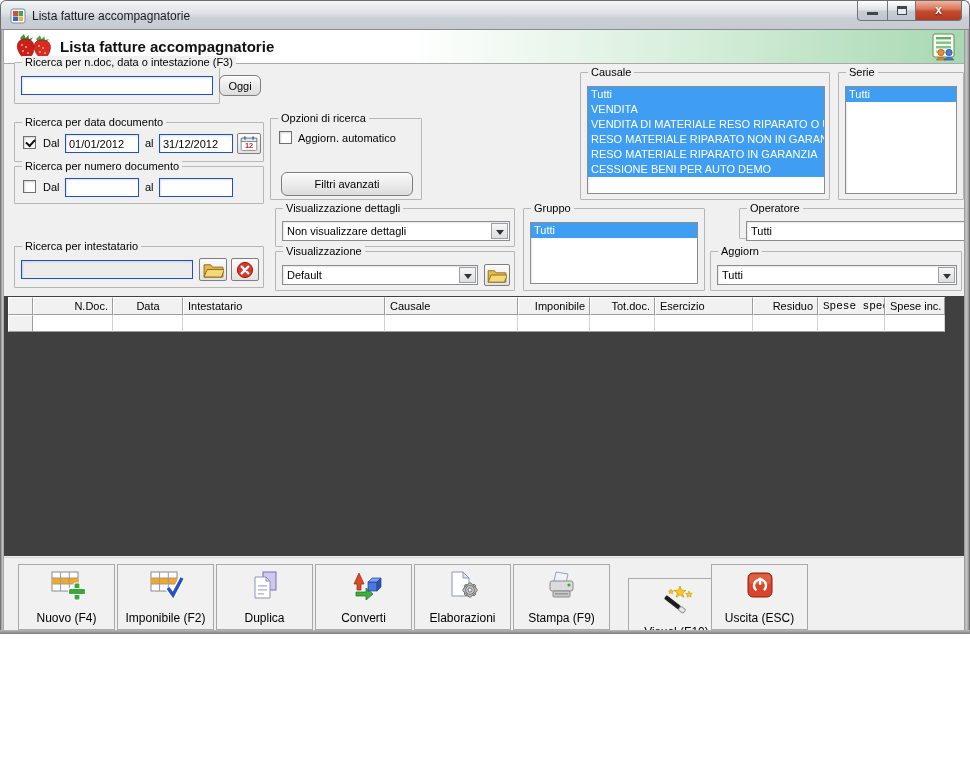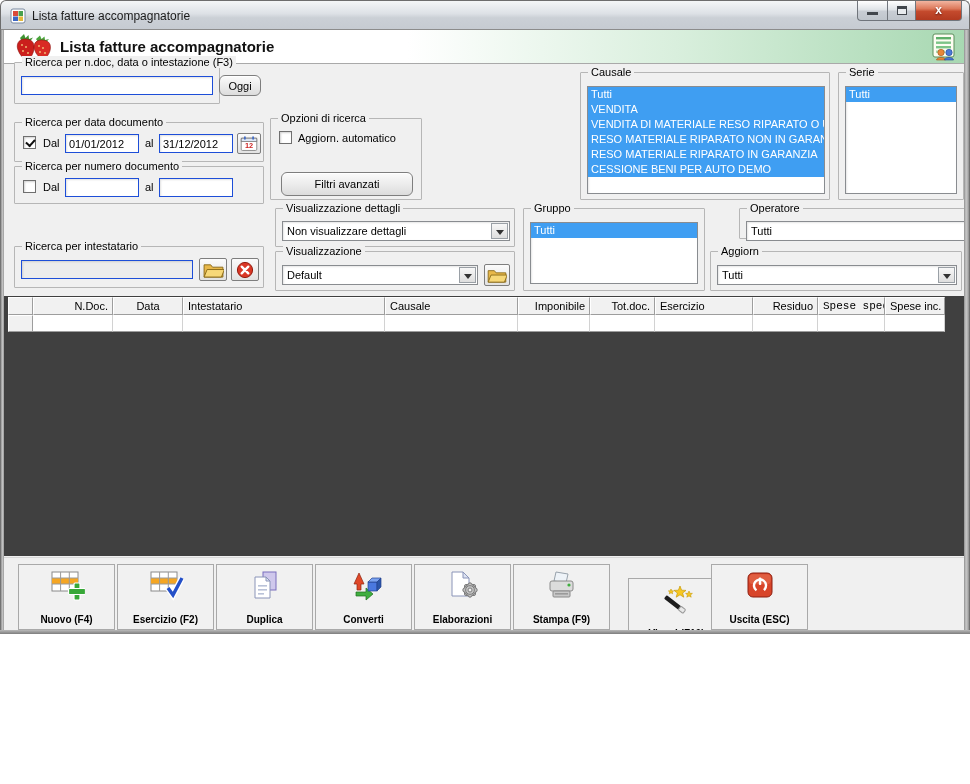--- a/index.html
+++ b/index.html
@@ -104,21 +104,21 @@
   .c6 { width: 65px; text-align: right; } .c7 { width: 98px; } .c8 { width: 65px; text-align: right; }
   .c9 { width: 67px; text-align: right; font-family: Liberation Mono, monospace; } .c10 { width: 60px; text-align: right; }
 
   
   .toolbar { position: absolute; left: 0; top: 527px; width: 960px; height: 73px;
     background: #f0f0f0; border-top: 1px solid #d8d8d8; }
   .tool-btn { position: absolute; top: 6px; width: 97px; height: 66px;
     background: #f1f1f1; border: 1px solid #a9a9a9; cursor: pointer;
     display: flex; flex-direction: column; align-items: center; justify-content: space-between;
     padding: 5px 2px 4px; }
-  .tool-btn .tlabel { font-size: 10px; white-space: nowrap; font-weight: bold; }
+  .tool-btn .tlabel { font-size: 12px; white-space: nowrap; }
 </style>
 </head>
 <body>
 
 <div class="window">
 
   <div class="titlebar">
     <svg class="titlebar-icon" viewBox="0 0 16 16">
       <rect x="1" y="1" width="14" height="14" rx="2" fill="#fff" stroke="#7a8aa0"></rect>
       <rect x="3" y="3" width="5" height="5" fill="#d94a3a"></rect>
@@ -346,21 +346,21 @@
       </div>
 
       <div class="tool-btn" style="left:113px;">
         <svg width="36" height="32" viewBox="0 0 36 32">
           <rect x="3" y="2" width="26" height="19" fill="#fff" stroke="#8a8a8a"></rect>
           <rect x="3" y="8" width="26" height="6" fill="#f5a623"></rect>
           <path d="M11.6 2 V21 M20.3 2 V21 M3 8 H29 M3 14 H29" stroke="#9a9a9a" fill="none"></path>
           <path d="M20 18 L25 25 L34 8" stroke="#fff" stroke-width="6" fill="none"></path>
           <path d="M20 18 L25 25 L34 8" stroke="#2450c8" stroke-width="3.4" fill="none"></path>
         </svg>
-        <span class="tlabel">Esercizio (F2)</span>
+        <span class="tlabel">Imponibile (F2)</span>
       </div>
 
       <div class="tool-btn" style="left:311px;">
         <svg width="36" height="32" viewBox="0 0 36 32">
           <path d="M8 14 L13 3 L18 14 L15 14 L15 20 L11 20 L11 14 Z" fill="#e04828" stroke="#8e2510" stroke-width="0.7"></path>
           <path d="M10 22 L20 22 L20 18 L27 24 L20 30 L20 26 L10 26 Z" fill="#3fae3f" stroke="#1c6e1c" stroke-width="0.7"></path>
           <rect x="22" y="12" width="9" height="9" fill="#4a78e0" stroke="#24448f" stroke-width="0.7"></rect>
           <path d="M22 12 L26 8 L35 8 L31 12 Z" fill="#7aa2f0" stroke="#24448f" stroke-width="0.7"></path>
           <path d="M31 12 L35 8 L35 17 L31 21 Z" fill="#2c55a8" stroke="#24448f" stroke-width="0.7"></path>
         </svg>

